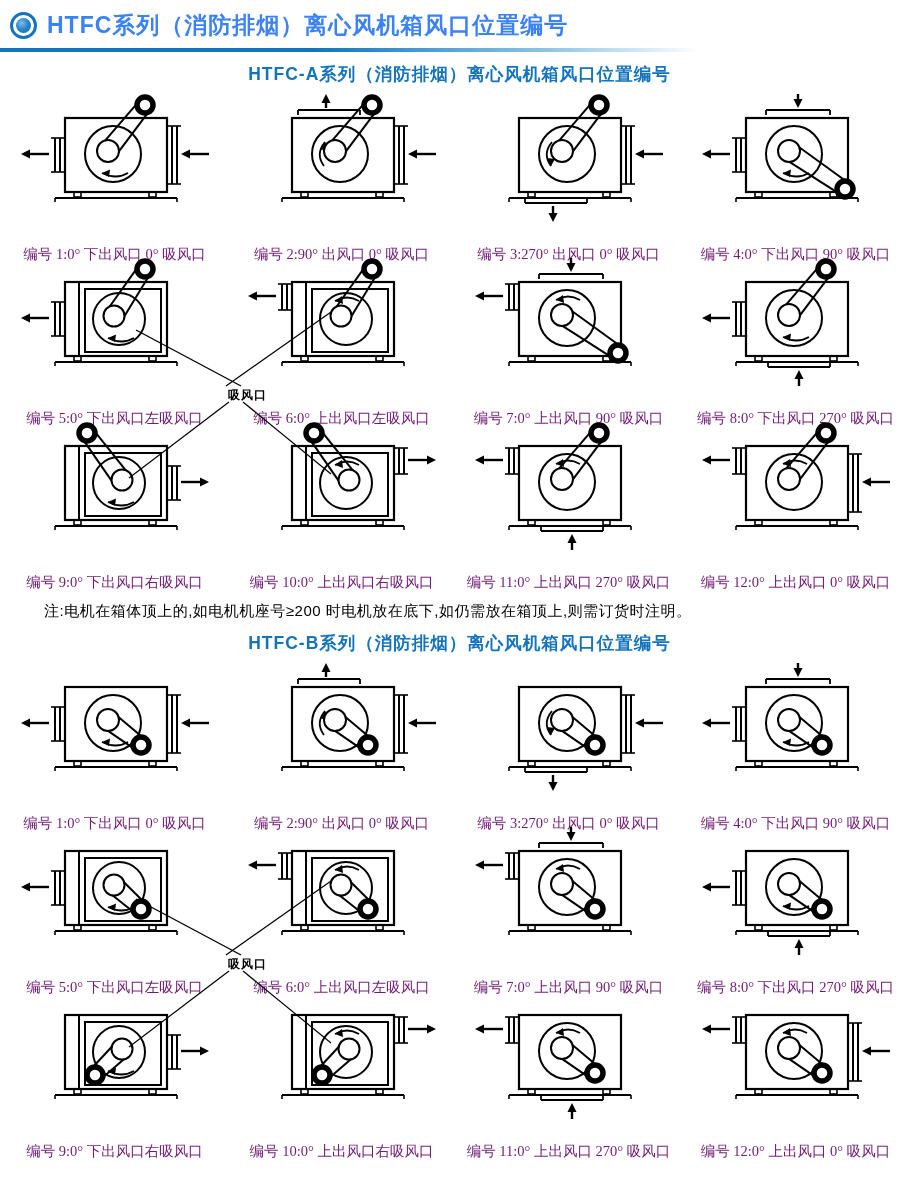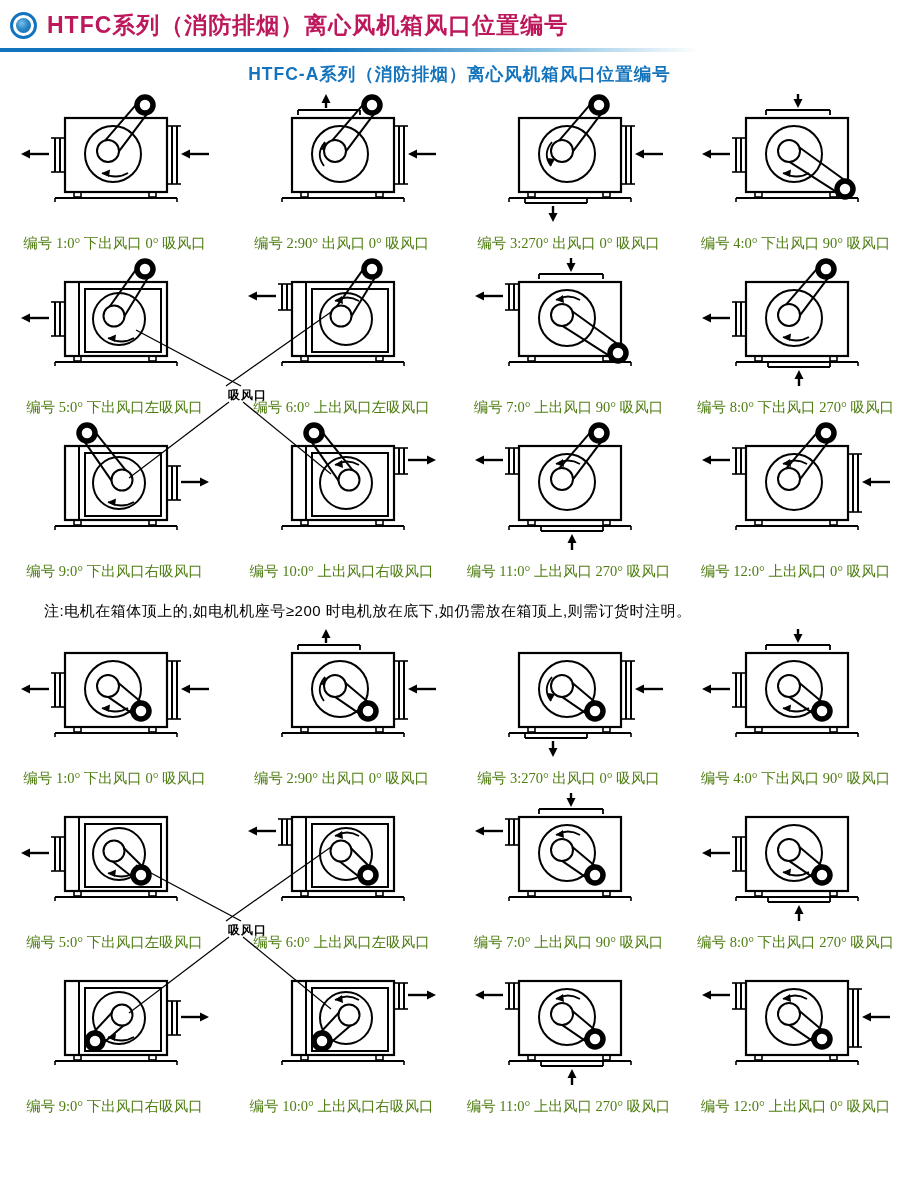--- a/index.html
+++ b/index.html
@@ -2,30 +2,30 @@
 <html><head>
 <meta charset="utf-8">
 <style>
   html,body{margin:0;padding:0;background:#fff;}
   .page{width:910px;height:1179px;background:#fff;overflow:hidden;position:relative;
         font-family:"Liberation Sans","DejaVu Sans",sans-serif;}
   header{display:flex;align-items:center;gap:10px;padding:10px 0 0 10px;}
   .bullet{width:21px;height:21px;border-radius:50%;border:3px solid #1374bd;position:relative;flex:0 0 auto;}
   .bullet::after{content:"";position:absolute;inset:3px;border-radius:50%;
         background:radial-gradient(circle at 38% 35%, #7cc0e8 0%, #2a88c8 45%, #0d63a8 100%);}
-  h1{margin:0;font-size:23px;font-weight:bold;color:#be185d;letter-spacing:1px;}
+  h1{margin:0;font-size:23px;font-weight:bold;color:#3b82f6;letter-spacing:1px;}
   .rule{height:4px;width:700px;margin:7px 0 0 0;
         background:linear-gradient(to right,#1374bd 0%,#1374bd 45%,#8ec4e4 78%,#ffffff 100%);}
   h2{margin:10px 0 6px 9px;text-align:center;font-size:17.5px;font-weight:bold;color:#1374bd;letter-spacing:1px;}
   .grid{position:relative;display:grid;grid-template-columns:repeat(4,227px);width:908px;margin:0 auto;}
   .cell{height:164px;text-align:center;}
   .fan{height:132px;}
   .fan svg{display:block;margin:0 auto;}
-  .caption{margin-top:10px;font-family:"Liberation Serif","DejaVu Serif",serif;
-        font-size:14.5px;color:#4d7c0f;white-space:nowrap;}
+  .caption{margin-top:21px;font-family:"Liberation Serif","DejaVu Serif",serif;
+        font-size:14.5px;color:#701a75;white-space:nowrap;}
   .overlay{position:absolute;left:0;top:0;pointer-events:none;}
   .suction{position:absolute;left:219px;top:295px;font-size:12px;font-weight:bold;color:#000;
         font-family:"Liberation Sans","DejaVu Sans",sans-serif;letter-spacing:1px;padding-left:8px;}
   .note{margin:18px 0 6px 44px;font-size:15px;font-weight:normal;color:#000;letter-spacing:0.5px;}
   .secB{margin-top:6px;}
 </style>
 </head>
 <body>
 
 <div class="page">
@@ -407,20 +407,21 @@
           <line x1="228" y1="310" x2="128" y2="386" stroke="#000" stroke-width="1.2"></line>
           <line x1="242" y1="310" x2="330" y2="382" stroke="#000" stroke-width="1.2"></line>
         </svg>
         <div class="suction">吸风口</div>
       </div>
   </section>
 
   <p class="note">注:电机在箱体顶上的,如电机机座号≥200 时电机放在底下,如仍需放在箱顶上,则需订货时注明。</p>
 
   <section class="secB">
+    <h2>HTFC-B系列（消防排烟）离心风机箱风口位置编号</h2>
     <div class="grid" id="grid-1">
         <figure class="cell" style="margin: 0px;">
           <div class="fan">
             <svg width="216" height="132" viewBox="0 0 216 132" xmlns="http://www.w3.org/2000/svg">
               <line x1="165" y1="34" x2="165" y2="92" stroke="#000" stroke-width="2"></line>
               <line x1="170" y1="34" x2="170" y2="92" stroke="#000" stroke-width="2"></line>
               <line x1="161" y1="34" x2="174" y2="34" stroke="#000" stroke-width="1.6"></line>
               <line x1="161" y1="92" x2="174" y2="92" stroke="#000" stroke-width="1.6"></line>
               <line x1="202" y1="62" x2="183" y2="62" stroke="#000" stroke-width="2.4"></line>
               <polygon points="174,62 183.0,57.5 183.0,66.5" fill="#000"></polygon>

